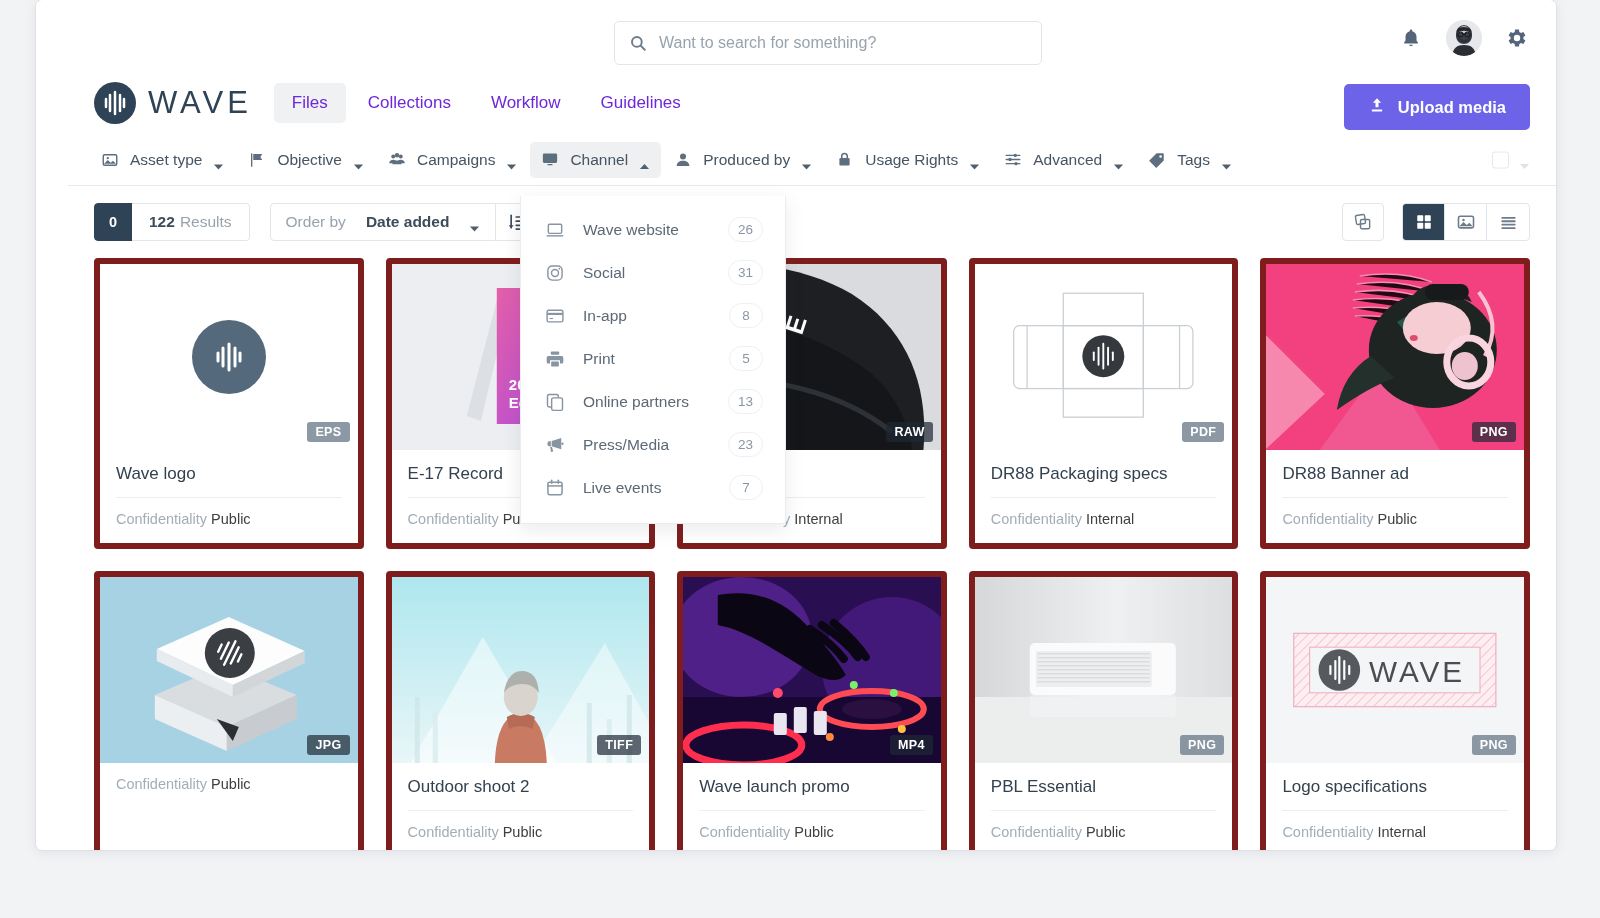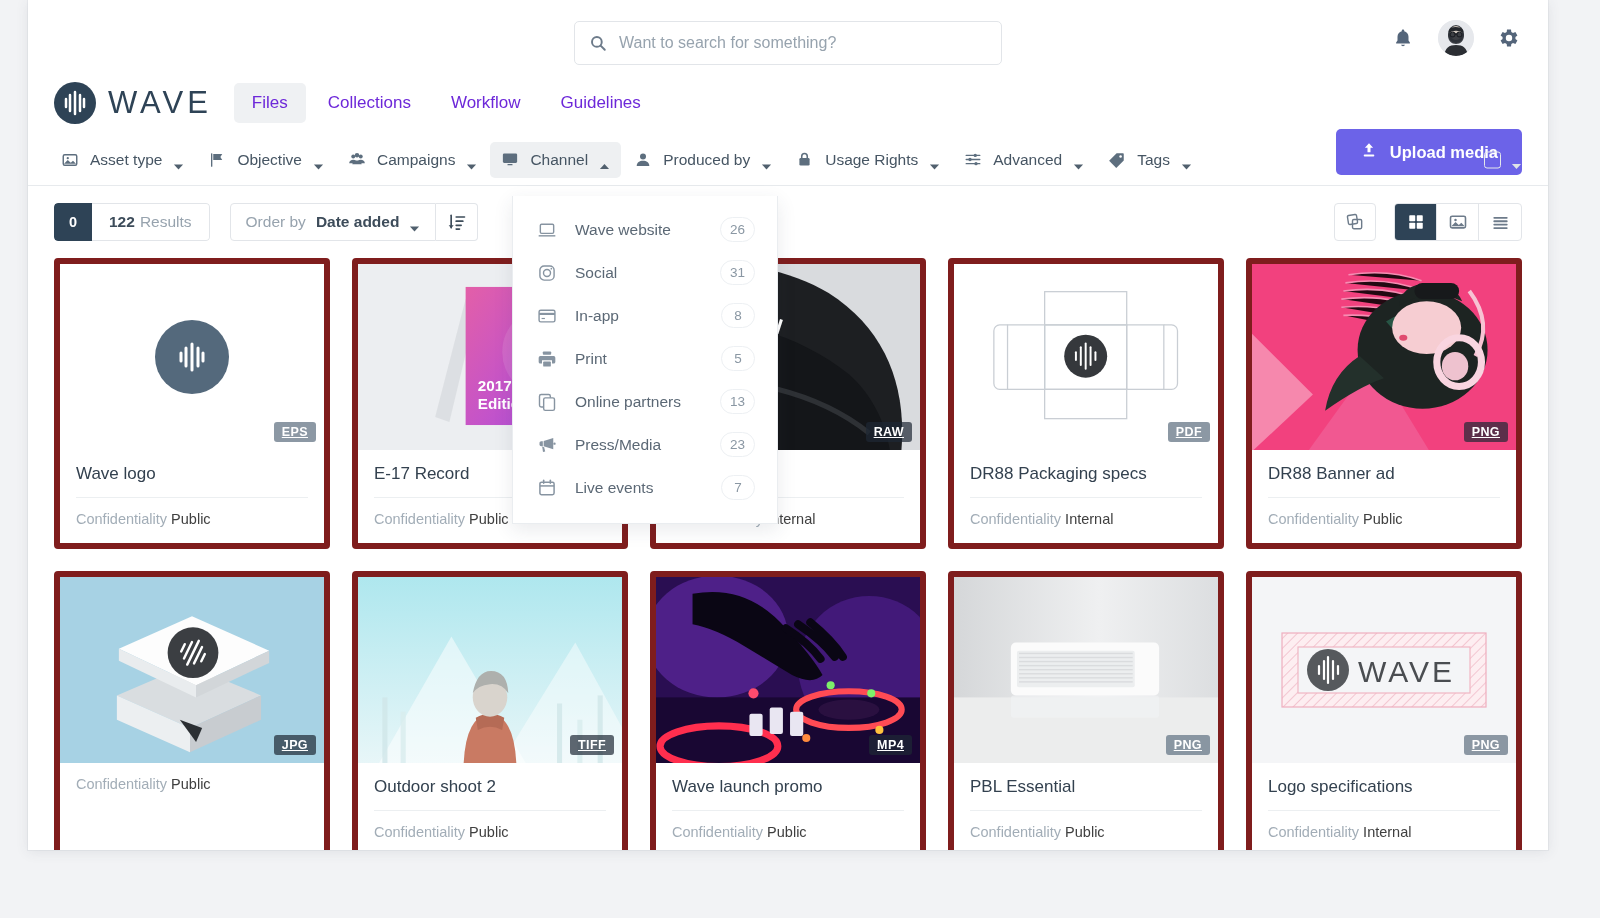--- a/index.html
+++ b/index.html
@@ -4,26 +4,27 @@
 <style>
   * { box-sizing: border-box; margin: 0; padding: 0; }
   html, body {
     width: 1600px; height: 918px;
     font-family: "Liberation Sans", sans-serif;
     background: #f2f3f5;
     overflow: hidden;
   }
   .app-frame {
     position: absolute;
-    left: 28px; top: 0px;
+    left: 36px; top: 0px;
     width: 1520px; height: 850px;
     background: #ffffff;
-    border-radius: 0;
+    border-radius: 6px;
     box-shadow: 0 2px 12px rgba(60,70,90,0.10), 0 0 0 1px rgba(60,70,90,0.05);
     overflow: hidden;
+    padding-left: 32px;
   }
 
   
   .topbar {
     position: relative;
     height: 72px;
   }
   .search-box {
     position: absolute;
     left: 546px; top: 21px;
@@ -80,21 +81,20 @@
   .nav-link.active { background: #eff1f3; }
   .upload-btn {
     position: absolute; right: 26px; top: 12px;
     height: 46px; padding: 0 24px;
     background: #6c63e8; color: #fff;
     border: none; border-radius: 5px;
     font-size: 16.5px; font-weight: bold;
     font-family: "Liberation Sans", sans-serif;
     display: flex; align-items: center; gap: 12px;
     cursor: pointer;
-    margin-top: 45px;
   }
   .upload-btn svg { width: 18px; height: 18px; }
 
   
   .filterbar {
     position: relative;
     height: 52px;
     display: flex; align-items: center;
     padding: 0 22px;
     border-bottom: 1px solid #e7eaed;
@@ -138,21 +138,21 @@
     display:flex; align-items:center;
     padding: 0 17px;
     font-size: 15.5px; color: #97a3ae;
   }
   .results-label b { color:#3d4c5a; font-weight: bold; margin-right:5px; }
 
   .order-group { display:flex; height: 38px; }
   .order-by {
     border: 1px solid #e2e5e9;
     border-radius: 4px 0 0 4px;
-    display:flex; align-items:center; gap:10px;
+    display:flex; align-items:center; gap:20px;
     padding: 0 15px;
     font-size: 15.5px; color:#97a3ae;
     cursor:pointer;
     text-align:center;
   }
   .order-by b { color:#3d4c5a; font-weight: bold; }
   .order-dir {
     border: 1px solid #e2e5e9; border-left:none;
     border-radius: 0 4px 4px 0;
     width: 42px; display:flex; align-items:center; justify-content:center;
@@ -198,21 +198,20 @@
     background: #fff;
     display:flex; align-items:center; justify-content:center;
     overflow:hidden;
   }
   .fmt {
     position:absolute; right: 8px; bottom: 8px;
     background: rgba(120,134,148,0.85);
     color: #fff; font-size: 12.5px; font-weight: bold;
     padding: 3px 8px; border-radius: 3px;
     letter-spacing: .4px;
-    text-decoration: underline;
   }
   .fmt.dark { background: rgba(30,40,52,0.7); }
   .card-body { padding: 14px 16px 0 16px; }
   .card-title {
     font-size: 17px; color: #33414f;
     padding-bottom: 13px;
     border-bottom: 1px solid #eceff1;
     white-space: nowrap; overflow:hidden; text-overflow: ellipsis;
   }
   .card-meta {

